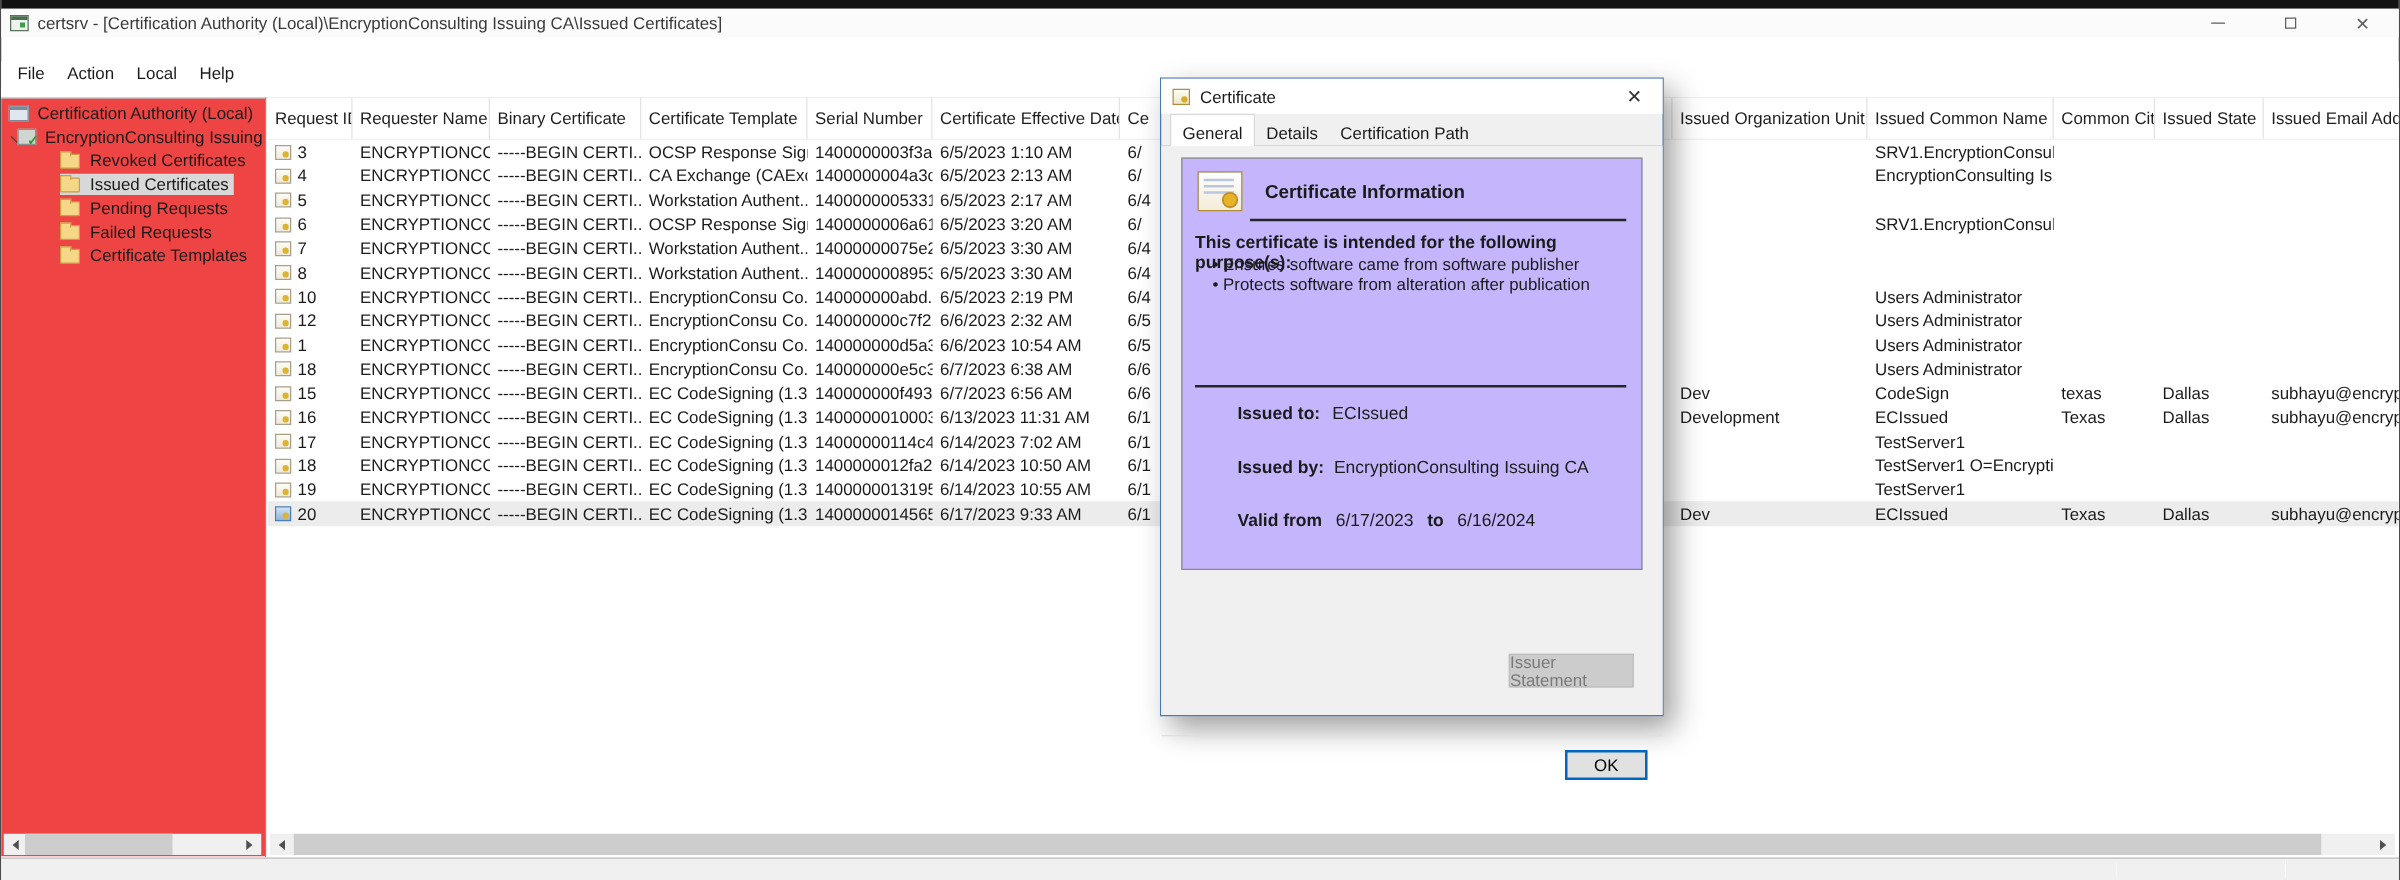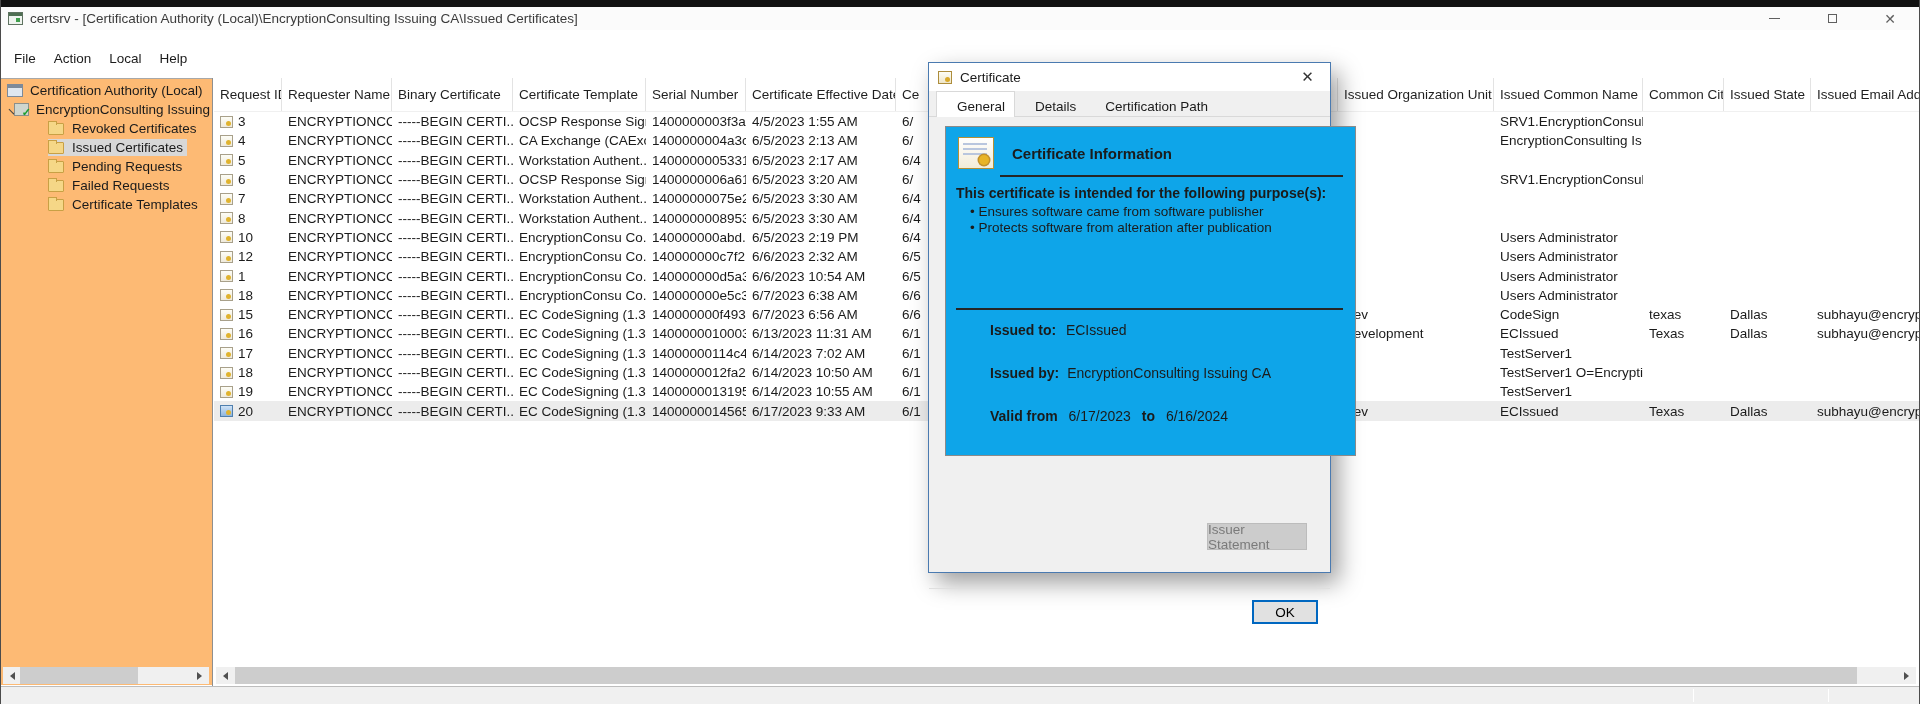--- a/index.html
+++ b/index.html
@@ -40,21 +40,21 @@
   .ico-export::before { content:""; position:absolute; left:1px; top:2px; width:8px; height:1px; background:#9dbce0; box-shadow:0 3px 0 #9dbce0, 0 6px 0 #9dbce0; }
   .ico-export::after { content:""; position:absolute; right:-4px; bottom:-2px; width:0; height:0; border:4px solid transparent; border-left:6px solid #2f9e3f; }
   .ico-help { width:16px; height:15px; background:#2f70b6; color:#fff; font-weight:bold; font-size:12px; display:flex; align-items:center; justify-content:center; }
 
   
   .main { position:absolute; top:70px; left:0; right:0; height:616px; background:#fff; }
   .work-topline { position:absolute; top:8px; left:0; right:0; height:1px; background:#a8a8a8; }
   .pane-divider { position:absolute; left:211px; top:8px; bottom:0; width:2px; background:#fff; border-left:1px solid #8f8f8f; }
 
   
-  .tree-pane { position:absolute; left:0; top:9px; width:211px; bottom:1px; background:#fdba74; overflow:hidden; }
+  .tree-pane { position:absolute; left:0; top:9px; width:211px; bottom:1px; background:#ef4444; overflow:hidden; }
   .tree-item { height:19px; display:flex; align-items:center; font-size:13.5px; white-space:nowrap; }
   .tree-item .label { padding:1px 4px 1px 2px; }
   .chev { width:10px; height:10px; position:relative; margin:0 3px 0 8px; }
   .chev::before { content:""; position:absolute; left:1px; top:1px; width:6px; height:6px; border-right:1.5px solid #454545; border-bottom:1.5px solid #454545; transform:rotate(45deg); }
   .ico-root { width:16px; height:13px; border:1px solid #7d8globalea; border:1px solid #7d8a99; background:#dfe7ef; position:relative; margin:0 5px 0 6px; flex:0 0 auto; }
   .ico-root::before { content:""; position:absolute; left:0; top:0; right:0; height:3px; background:#7d8a99; }
   .ico-ca { width:15px; height:13px; background:#cfd6cf; border:1px solid #8b8f8b; position:relative; margin:0 5px 0 2px; flex:0 0 auto; }
   .ico-ca::after { content:"✓"; position:absolute; right:-3px; bottom:-4px; color:#1f9e2f; font-size:11px; font-weight:bold; }
   .ico-folder { width:16px; height:12px; background:#f5d787; border:1px solid #c8a045; border-radius:1px; position:relative; margin:0 6px 0 47px; flex:0 0 auto; }
   .ico-folder::before { content:""; position:absolute; left:-1px; top:-3px; width:7px; height:3px; background:#f5d787; border:1px solid #c8a045; border-bottom:none; }
@@ -97,24 +97,24 @@
 
   
   .dialog { position:absolute; left:927px; top:62px; width:403px; height:511px; background:#f0f0f0; border:1px solid #4a7ab0; box-shadow:8px 10px 22px rgba(0,0,0,0.38); z-index:20; }
   .dlg-titlebar { height:28px; background:#ffffff; display:flex; align-items:center; padding-left:9px; position:relative; }
   .dlg-icon { width:14px; height:13px; background:linear-gradient(#fdfdf6,#efe6c9); border:1px solid #ad8d3c; position:relative; flex:0 0 auto; }
   .dlg-icon::after { content:""; position:absolute; right:1px; bottom:1px; width:5px; height:5px; border-radius:50%; background:#d9a92a; }
   .dlg-title { font-size:13.5px; margin-left:8px; color:#1b1b1b; }
   .dlg-close { position:absolute; right:0; top:0; width:45px; height:28px; display:flex; align-items:center; justify-content:center; font-size:15px; color:#333; }
   .dlg-tabs { display:flex; padding-left:7px; position:relative; height:24px; margin-top:2px; }
   .dlg-tabs::after { content:""; position:absolute; left:0; right:0; bottom:0; height:1px; background:#d9d9d9; }
-  .dlg-tab { font-size:13.5px; padding:3px 9px 0 20px; display:flex; align-items:center; color:#1b1b1b; position:relative; }
+  .dlg-tab { font-size:13.5px; padding:3px 9px 0 9px; display:flex; align-items:center; color:#1b1b1b; position:relative; }
   .dlg-tab.active { background:#fff; border:1px solid #d9d9d9; border-bottom:none; z-index:2; margin-top:-2px; padding-top:4px; }
   .dlg-body { position:absolute; left:0; right:0; top:54px; bottom:0; background:#f0f0f0; }
-  .cert-box { position:absolute; left:16px; top:9px; width:411px; height:330px; background:#0ea5e9; border:1px solid #8a8a8a;text-decoration:underline; }
+  .cert-box { position:absolute; left:16px; top:9px; width:369px; height:330px; background:#c4b5fd; border:1px solid #8a8a8a;text-decoration:underline; }
   .cb-head { position:absolute; left:12px; top:10px; display:flex; align-items:center; }
   .cb-cert-icon { width:36px; height:32px; background:linear-gradient(#ffffff,#f3ecd8); border:1px solid #b39036; position:relative; }
   .cb-cert-icon::before { content:""; position:absolute; left:4px; top:5px; width:24px; height:2px; background:#b9c6de; box-shadow:0 5px 0 #b9c6de, 0 10px 0 #b9c6de; }
   .cb-cert-icon::after { content:""; position:absolute; right:4px; bottom:3px; width:10px; height:10px; border-radius:50%; background:#e8b426; box-shadow:0 0 0 1.5px #c2902c; }
   .cb-heading { font-size:15px; font-weight:bold; margin-left:18px; }
   .cb-hr1 { position:absolute; left:54px; right:12px; top:48px; height:2px; background:#262626; }
   .cb-purpose-head { position:absolute; left:10px; top:58px; font-size:14px; font-weight:bold; }
   .cb-bullets { position:absolute; left:24px; top:77px; font-size:13.5px; }
   .cb-bullets div { margin-bottom:1px; }
   .cb-hr2 { position:absolute; left:10px; right:12px; top:181px; height:2px; background:#262626; }
@@ -241,21 +241,21 @@
       <div class="list-body">
           <div class="row">
             <div class="cell c0">
               <span class="cert-glyph"></span>
               <span>3</span>
             </div>
             <div class="cell c1">ENCRYPTIONCO...</div>
             <div class="cell c2">-----BEGIN CERTI...</div>
             <div class="cell c3">OCSP Response Sign...</div>
             <div class="cell c4">1400000003f3a...</div>
-            <div class="cell c5">4/5/2023 1:55 AM</div>
+            <div class="cell c5">6/5/2023 1:10 AM</div>
             <div class="cell c6">6/</div>
             <div class="cell c7"></div>
             <div class="cell c8">SRV1.EncryptionConsul...</div>
             <div class="cell c9"></div>
             <div class="cell c10"></div>
             <div class="cell c11"></div>
           </div>
           <div class="row">
             <div class="cell c0">
               <span class="cert-glyph"></span>

